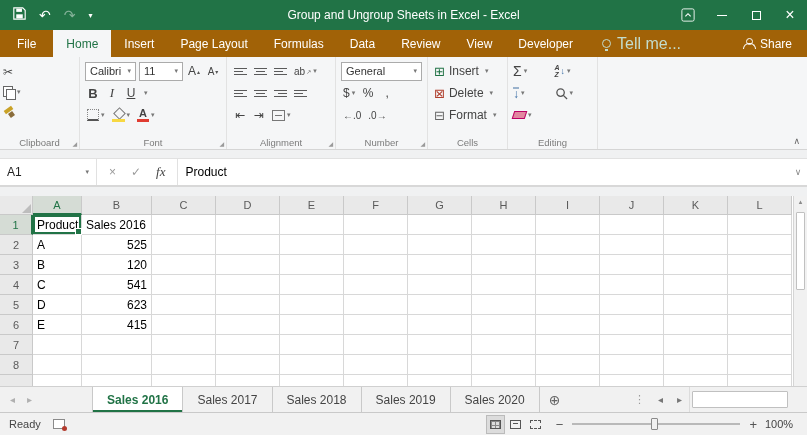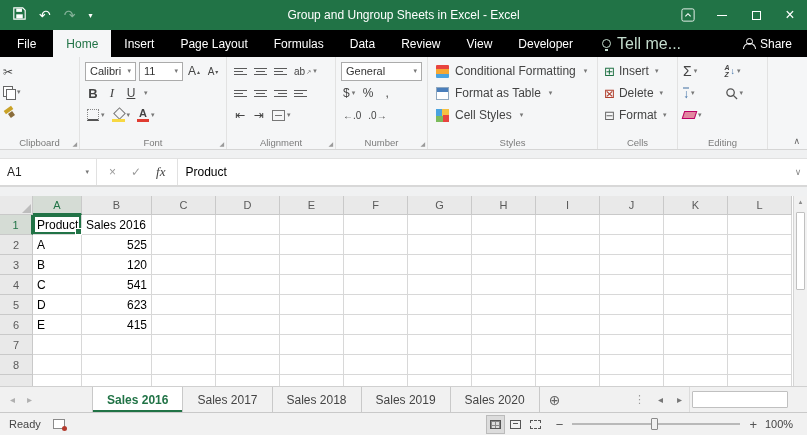--- a/index.html
+++ b/index.html
@@ -16,21 +16,21 @@
   .qat .g { font-size:14px; color:#fff; }
   .qat .sm { font-size:8px; }
   .title { position:absolute; left:0; right:0; text-align:center; font-size:12px; color:#fff; }
   .win-controls { margin-left:auto; display:flex; align-items:center; height:100%; z-index:2; }
   .wbtn { width:34px; height:100%; display:flex; align-items:center; justify-content:center; }
   .minbar { width:10px; height:1px; background:#fff; }
   .maxbox { width:9px; height:9px; border:1px solid #fff; }
   .closex { font-size:16px; color:#fff; }
 
   
-  .tabrow { position:absolute; top:30px; left:0; right:0; height:27px; background:#000000; display:flex; align-items:stretch; color:#fff; }
+  .tabrow { position:absolute; top:30px; left:0; right:0; height:27px; background:#a16207; display:flex; align-items:stretch; color:#fff; }
   #rtabs { display:flex; align-items:stretch; }
   .rtab { padding:0 13px; display:flex; align-items:center; font-size:12px; }
   .rtab.file { padding:0 17px; }
   .rtab.active { background:#f5f6f7; color:#217346; }
   .tellme { display:flex; align-items:center; gap:6px; margin-left:16px; color:#c3dccd; font-size:16px; }
   .bulb { width:9px; height:9px; border:1px solid #c3dccd; border-radius:50%; position:relative; }
   .bulb::after { content:""; position:absolute; left:2px; right:2px; bottom:-4px; height:2px; background:#c3dccd; }
   .share { margin-left:auto; display:flex; align-items:center; gap:6px; padding:0 15px; color:#fff; }
   .person { width:11px; height:11px; position:relative; }
   .person::before { content:""; position:absolute; top:0; left:3px; width:5px; height:5px; border:1px solid #fff; border-radius:50%; }
@@ -371,38 +371,20 @@
         <span class="rbtn">,</span>
       </div>
       <div class="rrow">
         <span class="rbtn" style="font-size:10px">←.0</span>
         <span class="rbtn" style="font-size:10px">.0→</span>
       </div>
       <div class="rg-label">Number</div>
       <span class="launcher">◢</span>
     </div>
 
-    <div class="rg" style="width:170px">
-      <div class="stylerow">
-        <span class="cfic"></span>
-        <span>Conditional Formatting</span>
-        <span class="dd">▾</span>
-      </div>
-      <div class="stylerow">
-        <span class="ftic"></span>
-        <span>Format as Table</span>
-        <span class="dd">▾</span>
-      </div>
-      <div class="stylerow">
-        <span class="csic"></span>
-        <span>Cell Styles</span>
-        <span class="dd">▾</span>
-      </div>
-      <div class="rg-label">Styles</div>
-    </div>
 
     <div class="rg" style="width:80px">
       <div class="stylerow" style="padding:0 3px;gap:4px">
         <span class="insg">⊞</span>
         <span>Insert</span>
         <span class="dd">▾</span>
       </div>
       <div class="stylerow" style="padding:0 3px;gap:4px">
         <span class="delg">⊠</span>
         <span>Delete</span>

